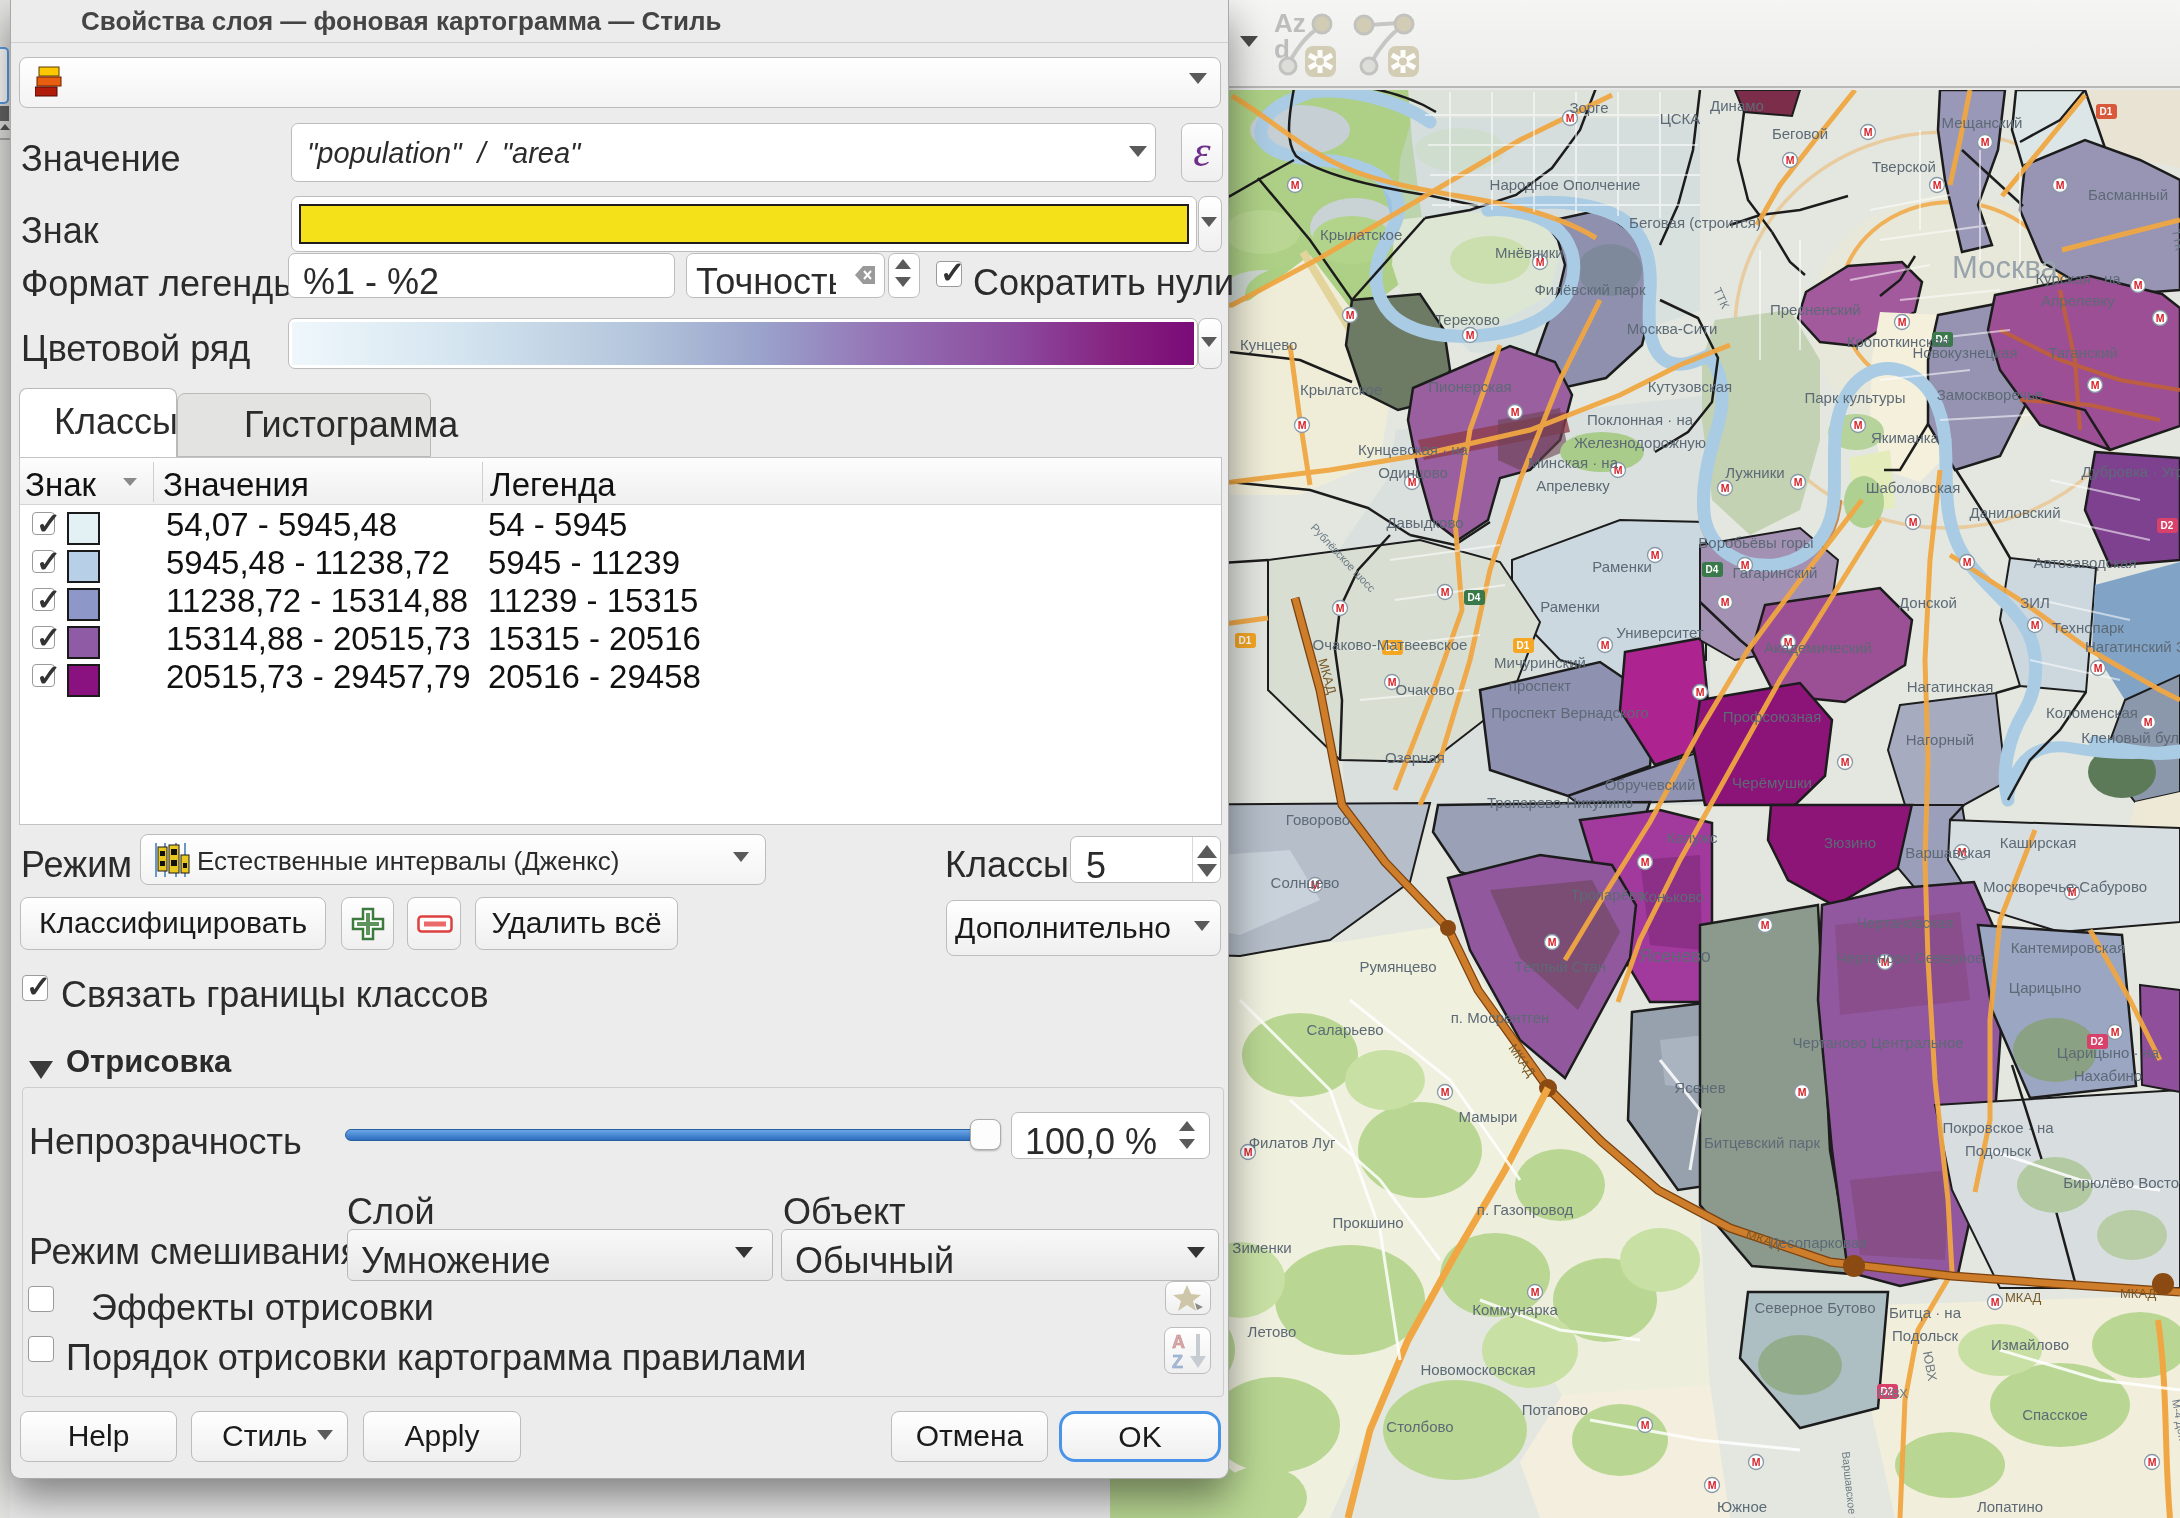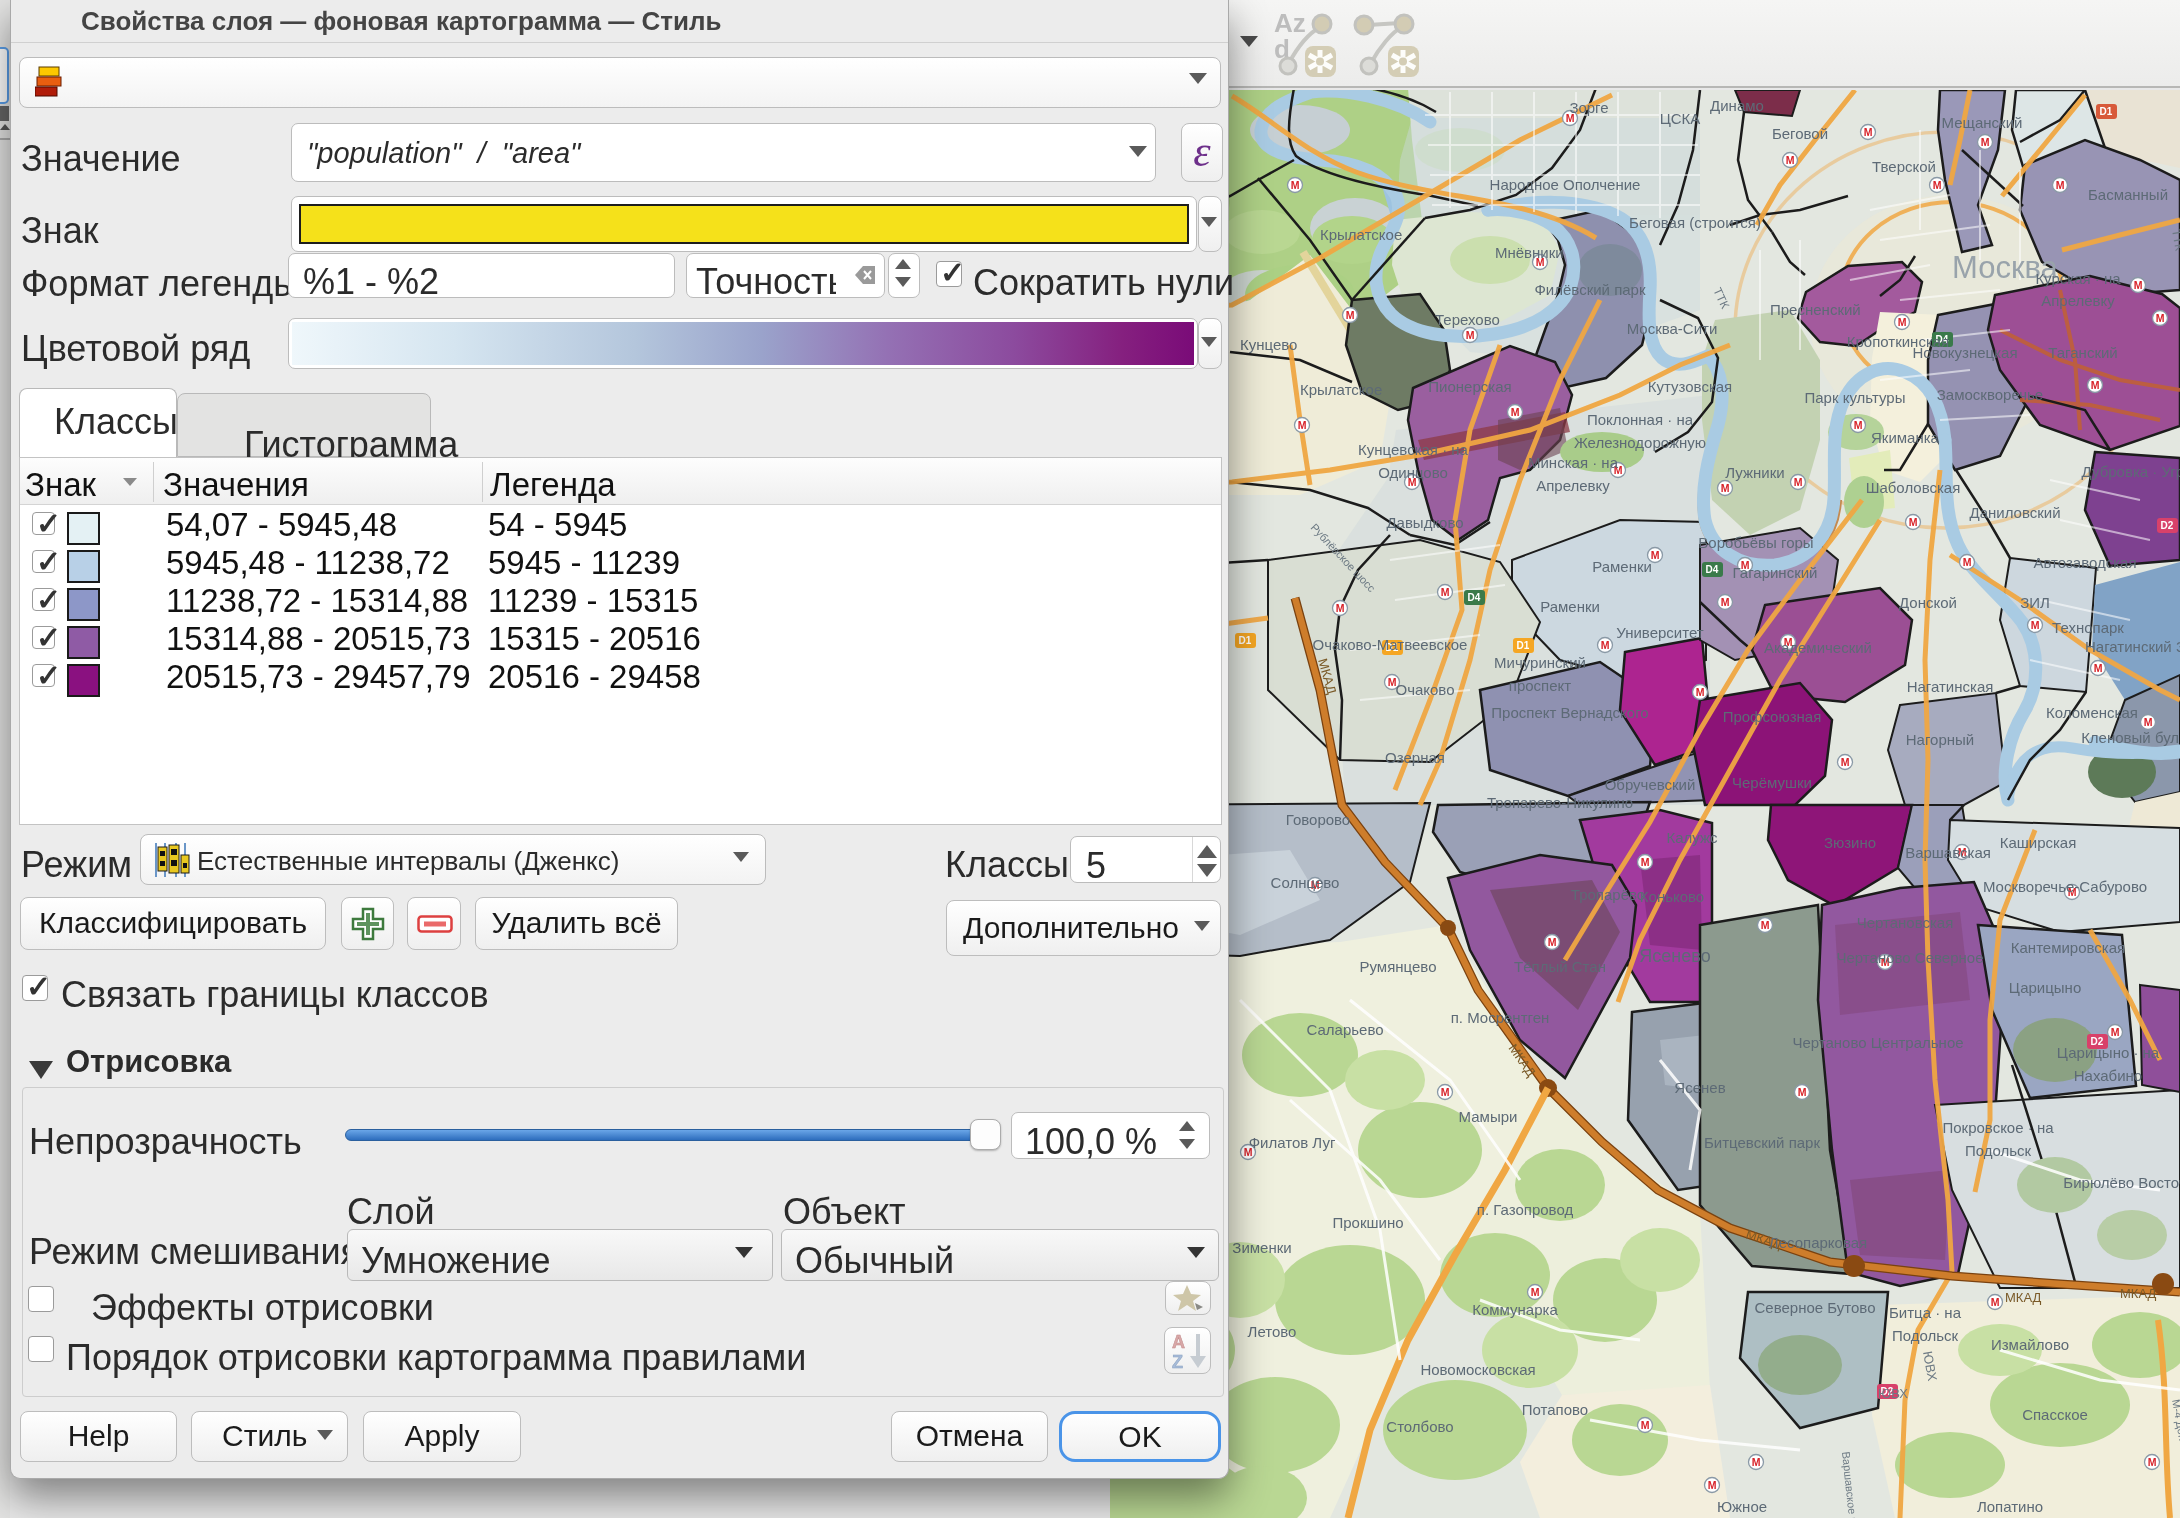--- a/index.html
+++ b/index.html
@@ -575,21 +575,21 @@
     <div class="cb on" style="left:925px;top:261px;"></div>
     <div class="lbl" style="left:962px;top:262px;">Сократить нули</div>
 
     <div class="lbl" style="left:10px;top:328px;">Цветовой ряд</div>
     <div class="field" style="left:277px;top:318px;width:910px;height:51px;"></div>
     <div class="abs" style="left:281px;top:322px;width:902px;height:43px;background:linear-gradient(to right,#eff7fb 0%,#d5e5f0 18%,#b4c6dc 38%,#9aa3cb 52%,#9471b4 66%,#8c4b9e 80%,#85207f 92%,#7a0b78 100%);"></div>
     <div class="btn" style="left:1187px;top:318px;width:24px;height:51px;"></div>
     <div class="darr" style="left:1190px;top:337px;border-left-width:8px;border-right-width:8px;border-top-width:10px;"></div>
 
     <div class="abs" style="left:166px;top:393px;width:254px;height:64px;background:#e3e3e2;border:1px solid #b9b9b9;border-radius:8px 8px 0 0;"></div>
-    <div class="lbl" style="left:233px;top:404px;margin-top:20px;">Гистограмма</div>
+    <div class="lbl" style="left:233px;top:404px;">Гистограмма</div>
     <div class="abs" style="left:8px;top:388px;width:158px;height:70px;background:#fff;border:1px solid #b9b9b9;border-bottom:none;border-radius:8px 8px 0 0;"></div>
     <div class="lbl" style="left:43px;top:401px;">Классы</div>
 
     <div class="abs" style="left:8px;top:457px;width:1203px;height:368px;background:#fff;border:1px solid #c3c3c3;"></div>
     <div class="abs" style="left:9px;top:458px;width:1201px;height:47px;background:linear-gradient(#fdfdfd,#efefef);border-bottom:1px solid #d4d4d4;"></div>
     <div class="abs" style="left:142px;top:462px;width:1px;height:40px;background:#cfcfcf;"></div>
     <div class="abs" style="left:471px;top:462px;width:1px;height:40px;background:#cfcfcf;"></div>
     <div class="rowtxt" style="left:14px;top:466px;">Знак</div>
     <div class="darr" style="left:112px;top:478px;border-left-width:7px;border-right-width:7px;border-top-width:8px;border-top-color:#8a8a8a;"></div>
     <div class="rowtxt" style="left:152px;top:466px;">Значения</div>
@@ -649,21 +649,21 @@
     <svg class="abs" style="left:340px;top:907px;" width="34" height="34">
       <path d="M 12,2 h 10 v 10 h 10 v 10 h -10 v 10 h -10 v -10 h -10 v -10 h 10 Z" fill="#ffffff" stroke="#3d7a3d" stroke-width="2.5"></path>
       <path d="M 15,6 h 4 v 9 h 9 v 4 h -9 v 9 h -4 v -9 h -9 v -4 h 9 Z" fill="#5e935e"></path>
     </svg>
     <div class="btn" style="left:396px;top:897px;width:54px;height:53px;"></div>
     <svg class="abs" style="left:406px;top:915px;" width="36" height="18">
       <rect x="1.5" y="1.5" width="33" height="15" rx="3" fill="#ffffff" stroke="#dd4040" stroke-width="2.5"></rect>
       <rect x="7" y="6.5" width="22" height="5" fill="#ea6a6a"></rect>
     </svg>
     <div class="btn" style="left:464px;top:897px;width:203px;height:53px;line-height:50px;">Удалить всё</div>
-    <div class="btn" style="left:935px;top:900px;width:275px;height:56px;line-height:53px;text-align:left;padding-left:16px;">Дополнительно</div>
+    <div class="btn" style="left:935px;top:900px;width:275px;height:56px;line-height:53px;text-align:left;padding-left:8px;">Дополнительно</div>
     <div class="darr" style="left:1183px;top:921px;border-left-width:8px;border-right-width:8px;border-top-width:10px;"></div>
 
     <div class="cb on" style="left:11px;top:975px;"></div>
     <div class="lbl" style="left:50px;top:974px;">Связать границы классов</div>
 
     <svg class="abs" style="left:17px;top:1059px;" width="26" height="22">
         <path d="M 1,2 L 25,2 L 13,20 Z" fill="#3a3a3a"></path>
       </svg>
     <div class="lbl" style="left:55px;top:1044px;font-weight:bold;font-size:31px;">Отрисовка</div>
     <div class="abs" style="left:11px;top:1087px;width:1202px;height:310px;border:1px solid #cdcdcd;border-radius:4px;"></div>

